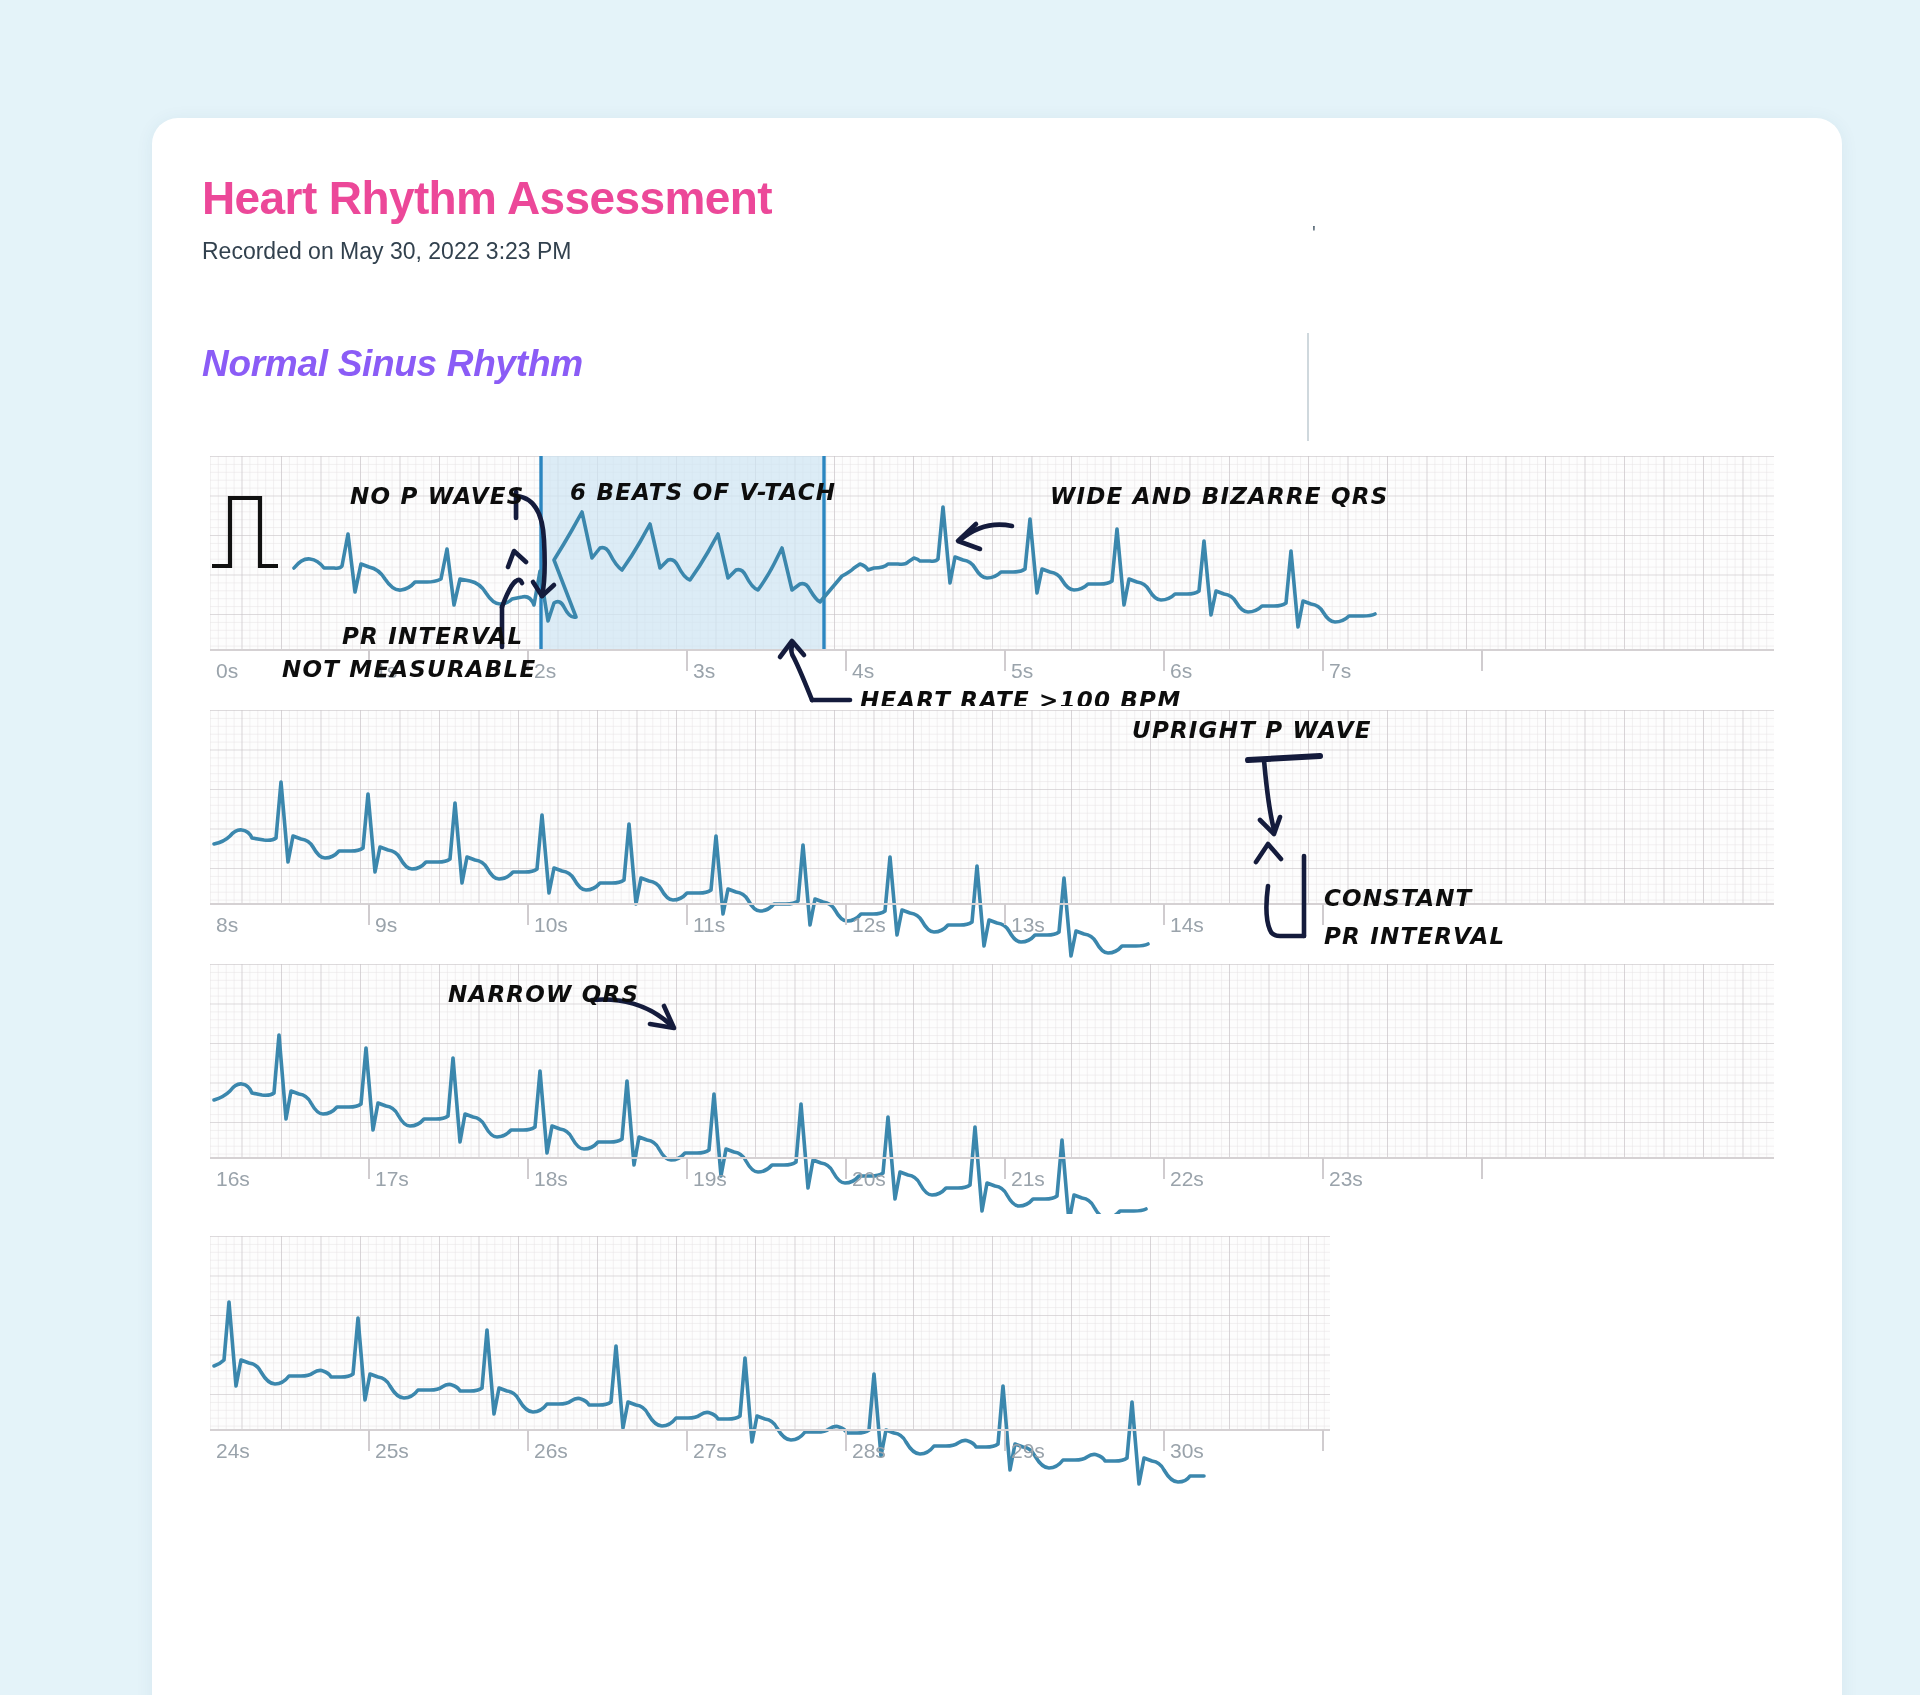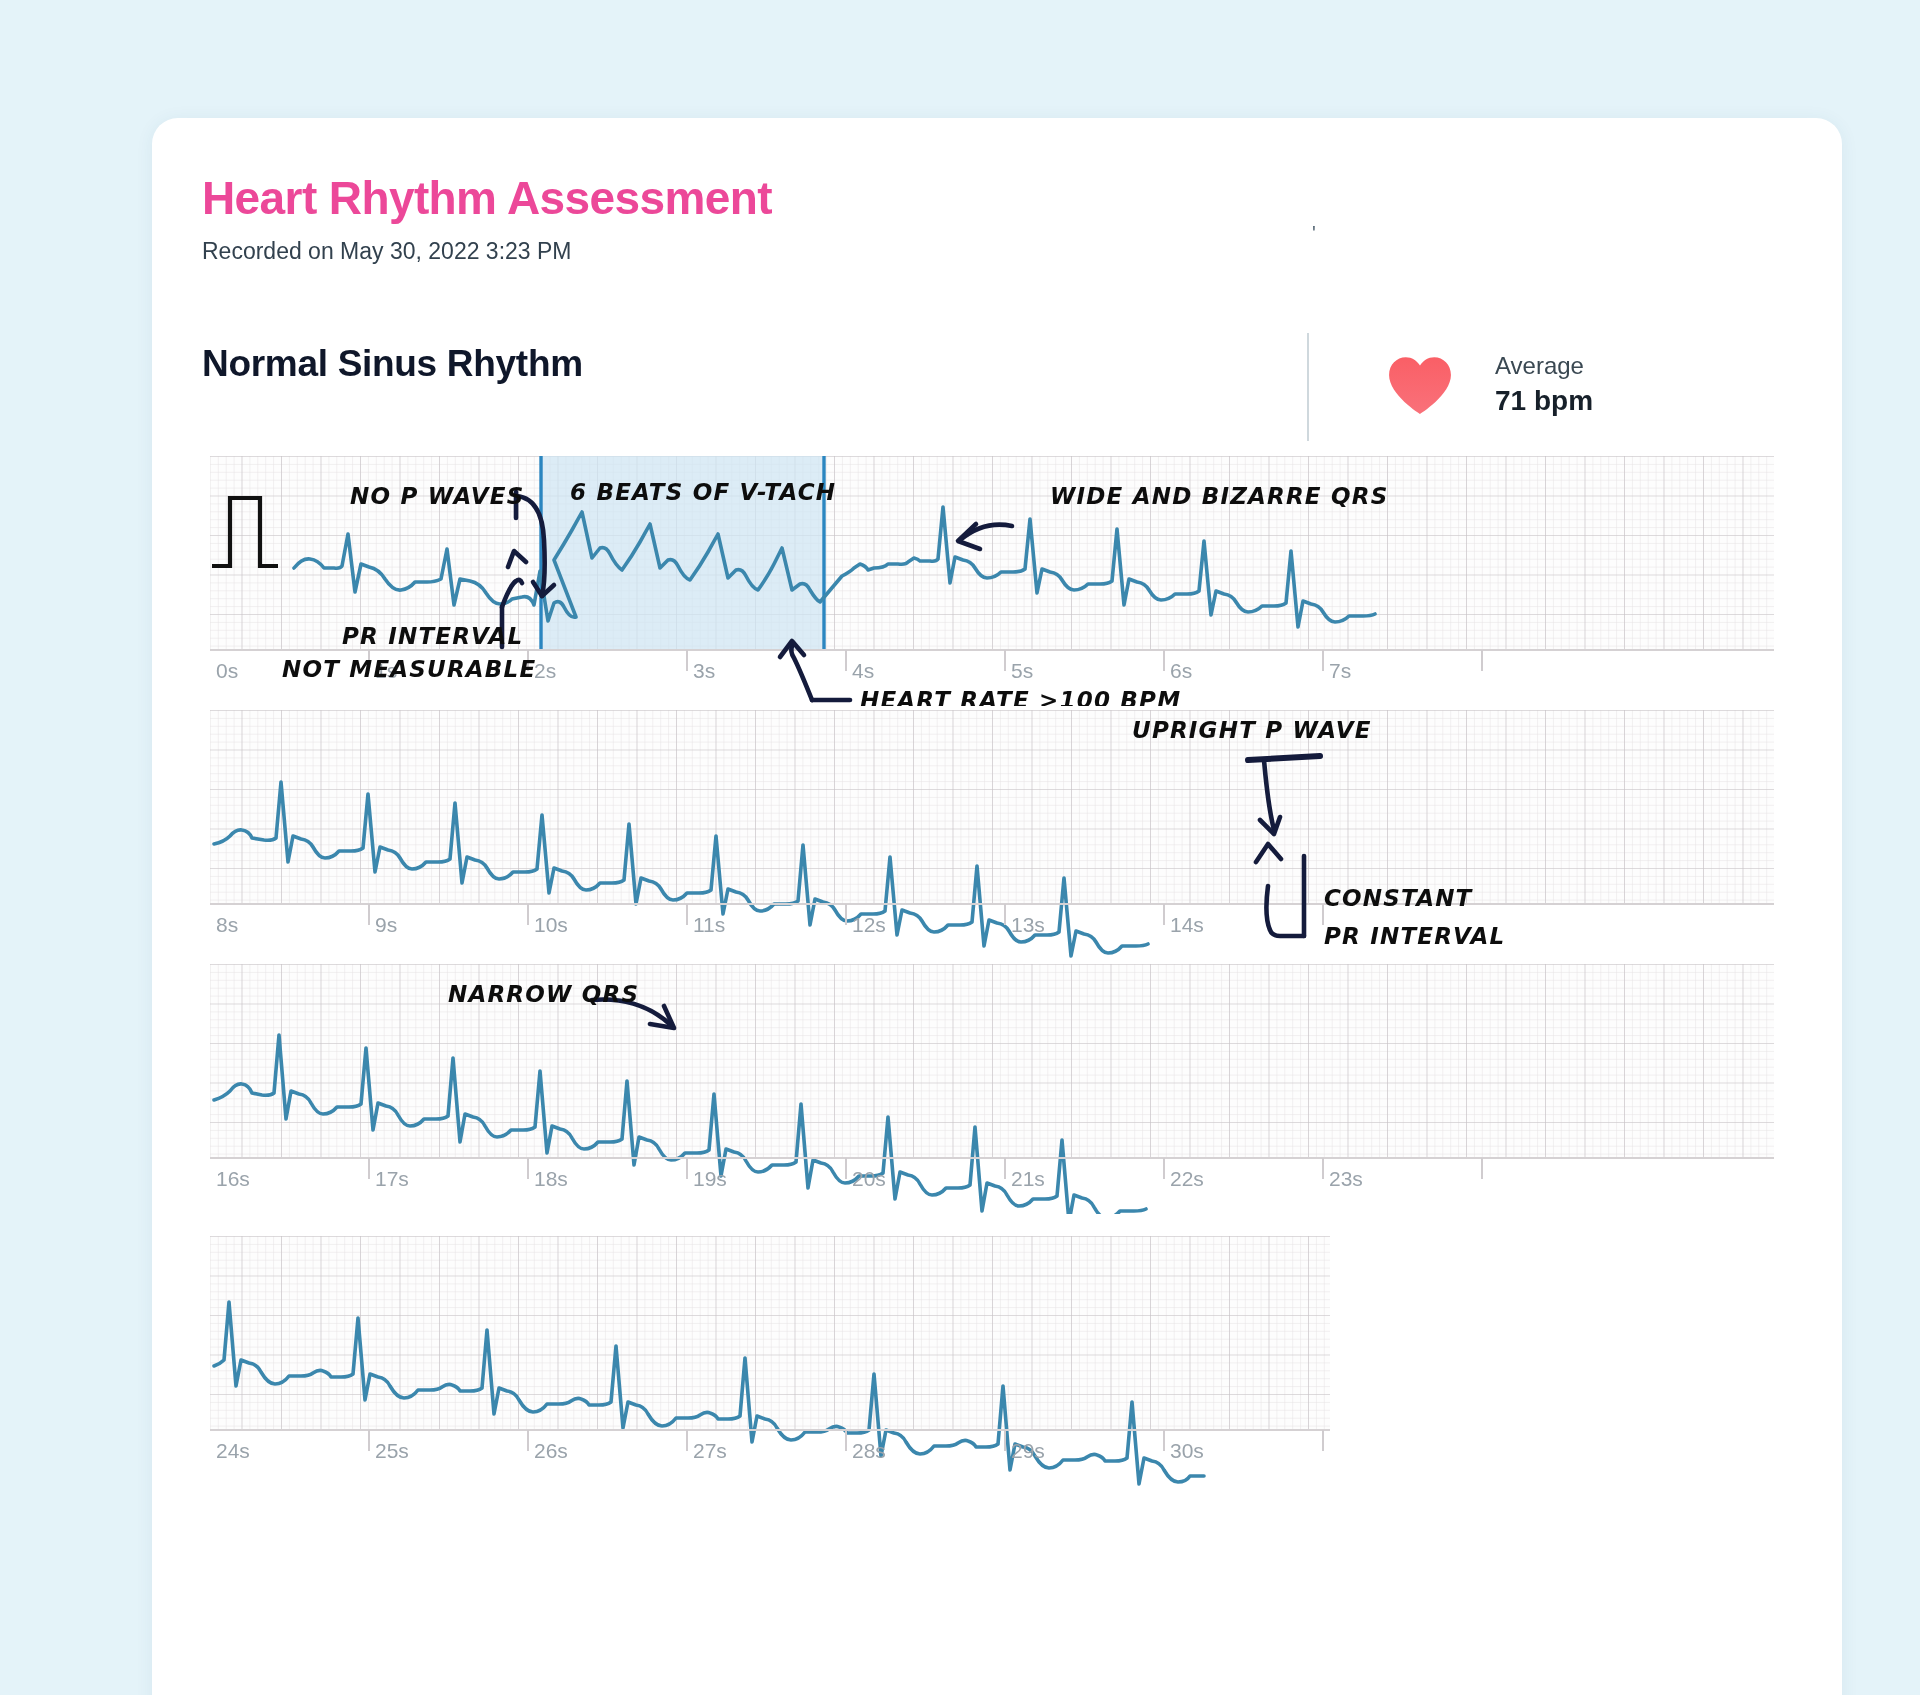--- a/index.html
+++ b/index.html
@@ -33,21 +33,21 @@
     position: absolute; left: 1160px; top: 104px;
     font-size: 20px; color: #5a6b78;
   }
 
   
   .summary {
     position: absolute; left: 50px; top: 225px;
     width: 1580px; height: 112px;
   }
   .rhythm-name {
-    font-size: 37px; font-weight: bold; color: #0f172a; letter-spacing: -0.3px;
+    font-size: 37px; font-weight: bold; color: #8b5cf6; letter-spacing: -0.3px; font-style: italic;
   }
   .rhythm-desc {
     margin-top: 13px; font-size: 23px; color: #3a4852;
   }
   .divider {
     position: absolute; left: 1105px; top: -10px;
     width: 2px; height: 108px; background: #cfd8dd;
   }
   .hr-box {
     position: absolute; left: 1185px; top: 8px;
@@ -72,37 +72,20 @@
   <div class="card">
     <div class="inner">
       <div class="page-title">Heart Rhythm Assessment</div>
       <div class="subtitle">Recorded on May 30, 2022 3:23 PM</div>
     </div>
     <div class="tiny-mark">'</div>
 
     <div class="summary">
       <div class="rhythm-name">Normal Sinus Rhythm</div>
       <div class="divider"></div>
-      <div class="hr-box">
-        <span>
-          <svg class="heart-icon" viewBox="0 0 32 29" aria-hidden="true">
-            <defs>
-              <linearGradient id="hg" x1="0" y1="0" x2="0" y2="1">
-                <stop offset="0" stop-color="#fa5f66"></stop>
-                <stop offset="1" stop-color="#f9717a"></stop>
-              </linearGradient>
-            </defs>
-            <path d="M16 28.5C16 28.5 1 19.2 1 9.6 1 4.6 4.7 1 9.1 1c3 0 5.4 1.6 6.9 4.1C17.5 2.6 19.9 1 22.9 1 27.3 1 31 4.6 31 9.6c0 9.6-15 18.9-15 18.9z" fill="url(#hg)"></path>
-          </svg>
-        </span>
-        <span class="hr-text">
-          <div class="hr-label">Average</div>
-          <div class="hr-value">71 bpm</div>
-        </span>
-      </div>
     </div>
 
     <div class="strip" style="top:338px;height:250px">
       <svg class="strip-svg" viewBox="0 0 1580 250" preserveAspectRatio="none">
         <defs>
           <pattern id="gmin" width="7.9" height="7.9" patternUnits="userSpaceOnUse">
             <path d="M7.9 0H0V7.9" fill="none" stroke="#e6e2e4" stroke-width="1"></path>
           </pattern>
           <pattern id="gmaj" width="39.5" height="39.5" patternUnits="userSpaceOnUse">
             <rect width="39.5" height="39.5" fill="url(#gmin)"></rect>

